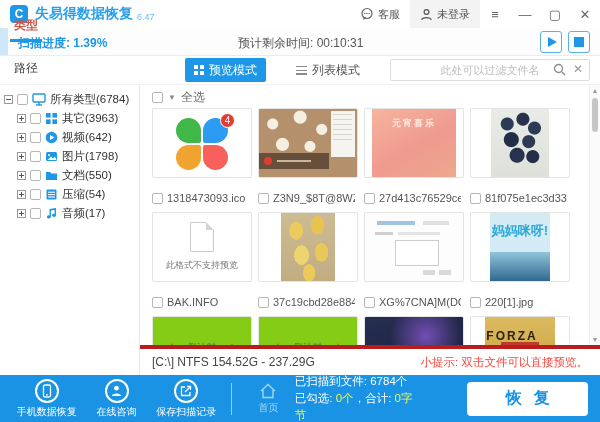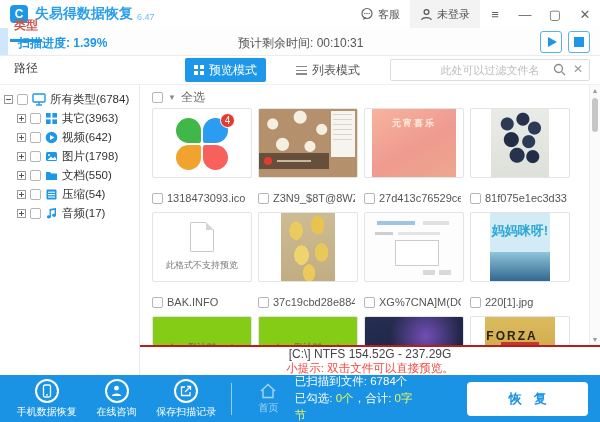--- a/index.html
+++ b/index.html
@@ -142,33 +142,33 @@
   .fz-band { position:absolute; top:25px; left:30px; right:30px; height:6px; background:#c0392b; }
   .fz-scene { position:absolute; top:38px; left:18px; right:18px; bottom:-4px; background:linear-gradient(#7fb3d6 0 40%, #4f8a3d); }
 
   
   .sbar { position:absolute; top:0; right:0; width:11px; height:100%; background:#fbfbfb; border-left:1px solid #eee; }
   .s-up, .s-dn { position:absolute; left:0; right:0; text-align:center; font-size:7px; color:#9a9a9a; }
   .s-up { top:2px; } .s-dn { bottom:2px; }
   .s-thumb { position:absolute; left:2px; top:13px; width:6px; height:34px; background:#c6c6c6; border-radius:3px; }
 
   
-  .statusline { height:30px; border-top:2px solid #b91c1c; display:flex; align-items:center; justify-content:space-between; padding:0 12px; background:#fff;flex-direction:column; }
+  .statusline { height:30px; border-top:4px solid #b91c1c; display:flex; align-items:center; justify-content:space-between; padding:0 12px; background:#fff; }
   .vol { font-size:12px; color:#444; }
   .tip { font-size:11.5px; color:#f5473d; }
 
   
   .bottombar { position:absolute; left:0; right:0; bottom:0; height:47px; background:#1b93e4; display:flex; align-items:center; padding:0 12px; }
   .act { display:flex; flex-direction:column; align-items:center; justify-content:center; gap:2px; color:#fff; font-size:10px; width:74px; }
   .circ { width:24px; height:24px; border:2px solid #fff; border-radius:50%; display:flex; align-items:center; justify-content:center; }
   .bdiv { width:1px; height:32px; background:rgba(255,255,255,.55); margin:0 10px; }
   .act.home { color:#a6d5f5; width:56px; }
   .stats { margin-left:auto; margin-right:16px; font-size:11.5px; color:#fff; line-height:17px; text-align:left; }
   .yellow { color:#e9f45f; }
-  .recover-btn { width:128px; height:34px; background:#fff; border:none; border-radius:4px; color:#1b93e4; font-size:13px; font-weight:bold; letter-spacing:12px; text-indent:12px; display:flex; align-items:center; justify-content:center; font-family:inherit;margin-left:35px; }
+  .recover-btn { width:128px; height:34px; background:#fff; border:none; border-radius:4px; color:#1b93e4; font-size:16px; font-weight:bold; letter-spacing:12px; text-indent:12px; display:flex; align-items:center; justify-content:center; font-family:inherit;margin-left:35px; }
 </style>
 </head>
 <body>
 
 <div class="window">
 
   <div class="titlebar">
     <div class="logo">C</div>
     <div class="app-title">失易得数据恢复</div>
     <div class="app-version">6.47</div>

